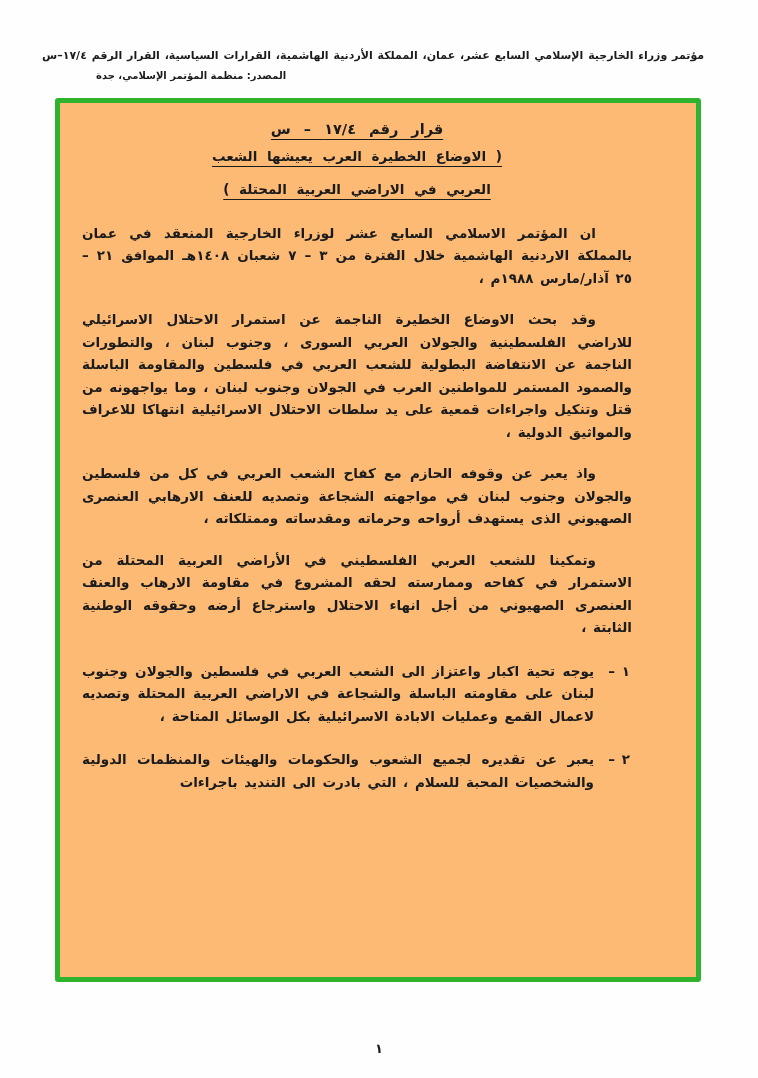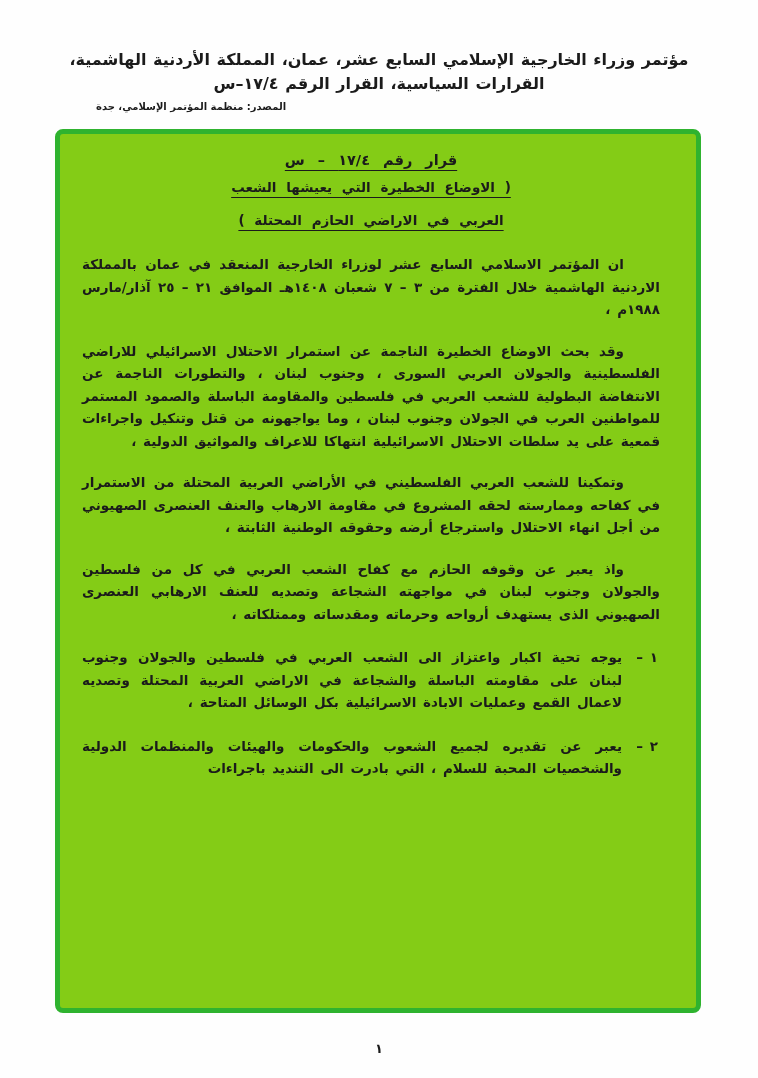--- a/index.html
+++ b/index.html
@@ -13,43 +13,43 @@
     height: 1078px;
     margin: 0 auto;
     background: #fefefe;
     font-family: "DejaVu Sans", sans-serif;
     color: #1b1b1b;
     direction: rtl;
     overflow: hidden;
   }
   .citation {
     padding: 48px 42px 0 42px;
-    font-size: 16px;
+    font-size: 11px;
     font-weight: bold;
-    text-align: center;
+    text-align: left;
     line-height: 1.5;
     word-spacing: 1px;
   }
   .source {
     direction: rtl;
     text-align: left;
     font-size: 10px;
     font-weight: bold;
     padding: 5px 16px 0 96px;
   }
   .frame {
     box-sizing: border-box;
     width: 646px;
     margin-top: 17px;
     margin-right: 57px;
     margin-left: 55px;
     border: 5px solid var(--frame-green, #2fb32f);
-    border-radius: 8px;
-    background: #84cc16;
-    padding: 14px 36px 26px 22px;
+    border-radius: 3px;
+    background: #fdba74;
+    padding: 14px 64px 26px 22px;
     min-height: 884px;
   }
   .doc-title {
     text-align: center;
     font-size: 14.5px;
     font-weight: bold;
     text-decoration: underline;
     text-underline-offset: 5px;
     word-spacing: 8px;
     margin-top: 4px;
@@ -103,31 +103,31 @@
 <div class="page">
 
   <div class="citation">مؤتمر وزراء الخارجية الإسلامي السابع عشر، عمان، المملكة الأردنية الهاشمية، القرارات السياسية، القرار الرقم ١٧/٤–س</div>
 
   <div class="source">المصدر:  منظمة المؤتمر الإسلامي، جدة</div>
 
   <div class="frame">
 
     <div class="doc-title">قرار رقم ١٧/٤ – س</div>
 
-    <div class="subject-line">( الاوضاع الخطيرة التي يعيشها الشعب</div>
+    <div class="subject-line">( الاوضاع الخطيرة العرب يعيشها الشعب</div>
 
-    <div class="subject-line">العربي في الاراضي الحازم المحتلة )</div>
+    <div class="subject-line">العربي في الاراضي العربية المحتلة )</div>
 
     <p class="para"><span>ان المؤتمر الاسلامي السابع عشر لوزراء الخارجية المنعقد في عمان بالمملكة الاردنية الهاشمية خلال الفترة من ٣ – ٧ شعبان ١٤٠٨هـ الموافق ٢١ – ٢٥ آذار/مارس ١٩٨٨م ،</span><span class="u"></span><span></span></p>
 
     <p class="para"><span></span><span class="u">وقد</span><span> بحث الاوضاع الخطيرة الناجمة عن استمرار الاحتلال الاسرائيلي للاراضي الفلسطينية والجولان العربي السورى ، وجنوب لبنان ، والتطورات الناجمة عن الانتفاضة البطولية للشعب العربي في فلسطين والمقاومة الباسلة والصمود المستمر للمواطنين العرب في الجولان وجنوب لبنان ، وما يواجهونه من قتل وتنكيل واجراءات قمعية على يد سلطات الاحتلال الاسرائيلية انتهاكا للاعراف والمواثيق الدولية ،</span></p>
 
+    <p class="para"><span>واذ </span><span class="u">يعبر</span><span> عن وقوفه الحازم مع كفاح الشعب العربي في كل من فلسطين والجولان وجنوب لبنان في مواجهته الشجاعة وتصديه للعنف الارهابي العنصرى الصهيوني الذى يستهدف أرواحه وحرماته ومقدساته وممتلكاته ،</span></p>
+
     <p class="para"><span></span><span class="u">وتمكينا</span><span> للشعب العربي الفلسطيني في الأراضي العربية المحتلة من الاستمرار في كفاحه وممارسته لحقه المشروع في مقاومة الارهاب والعنف العنصرى الصهيوني من أجل انهاء الاحتلال واسترجاع أرضه وحقوقه الوطنية الثابتة ،</span></p>
-
-    <p class="para"><span>واذ </span><span class="u">يعبر</span><span> عن وقوفه الحازم مع كفاح الشعب العربي في كل من فلسطين والجولان وجنوب لبنان في مواجهته الشجاعة وتصديه للعنف الارهابي العنصرى الصهيوني الذى يستهدف أرواحه وحرماته ومقدساته وممتلكاته ،</span></p>
 
 
 
     <p class="para item"><span class="num">١ –</span><span class="u">يوجه</span><span> تحية اكبار واعتزاز الى الشعب العربي في فلسطين والجولان وجنوب لبنان على مقاومته الباسلة والشجاعة في الاراضي العربية المحتلة وتصديه لاعمال القمع وعمليات الابادة الاسرائيلية بكل الوسائل المتاحة ،</span></p>
 
     <p class="para item"><span class="num">٢ –</span><span class="u">يعبر</span><span> عن تقديره لجميع الشعوب والحكومات والهيئات والمنظمات الدولية والشخصيات المحبة للسلام ، التي بادرت الى التنديد باجراءات</span></p>
 
   </div>
 
   <div class="page-num">١</div>

